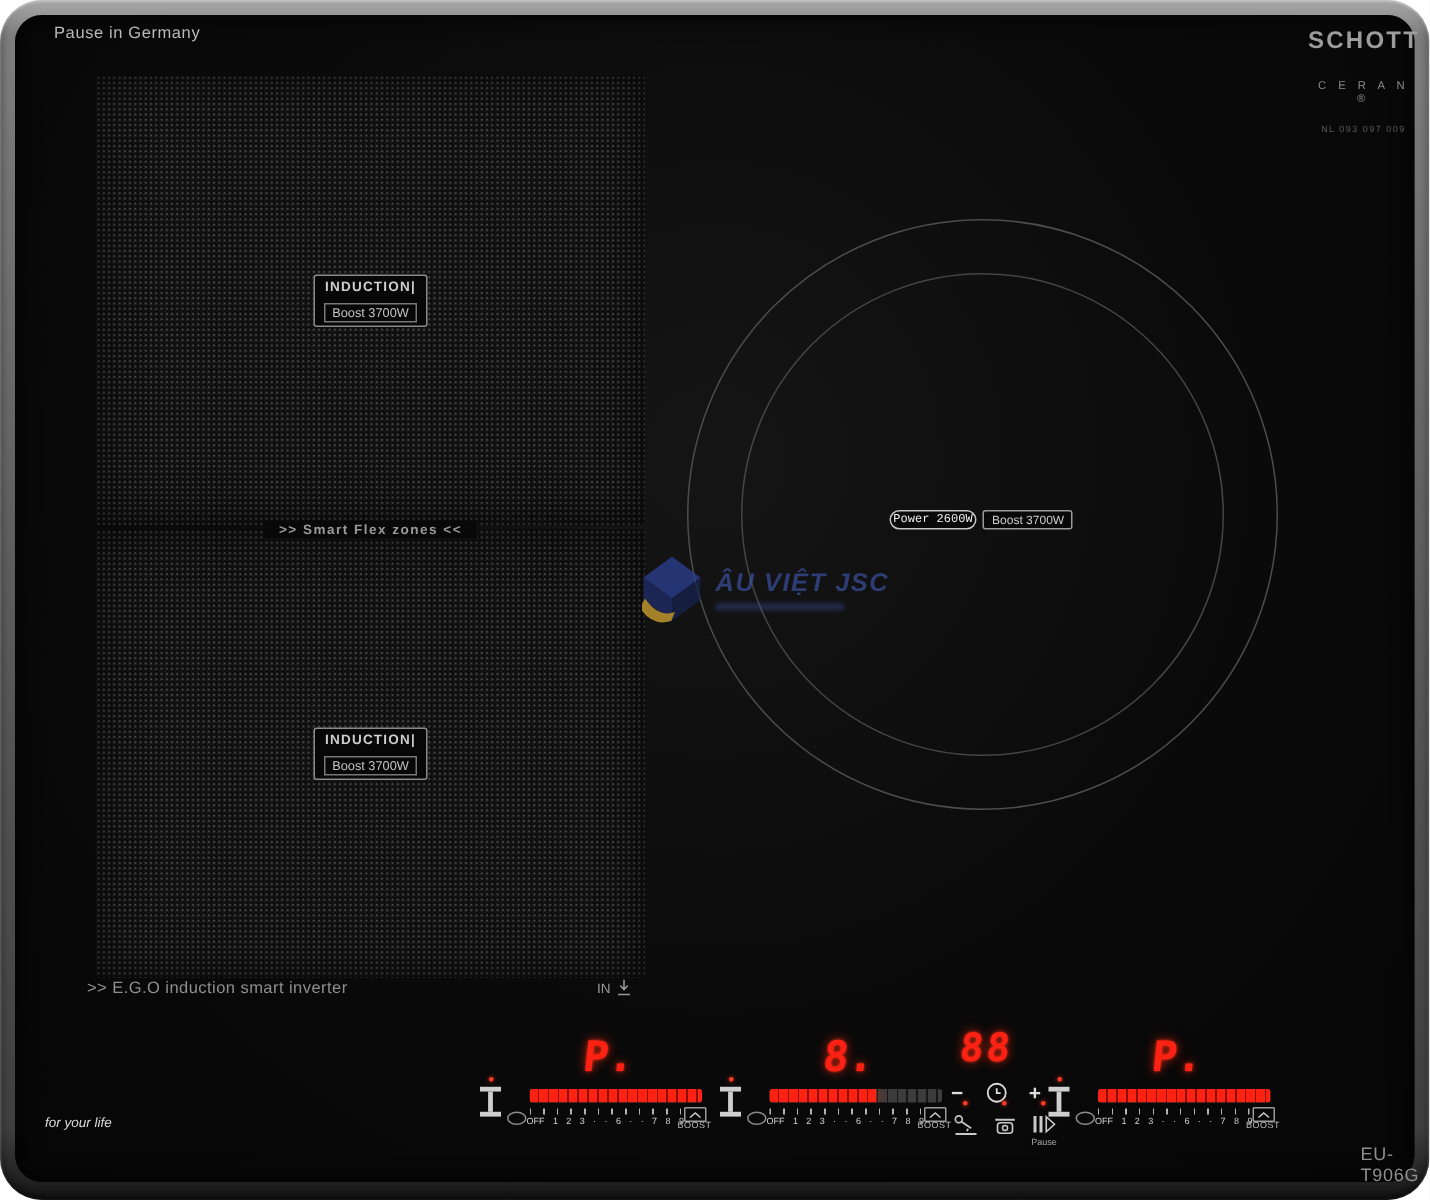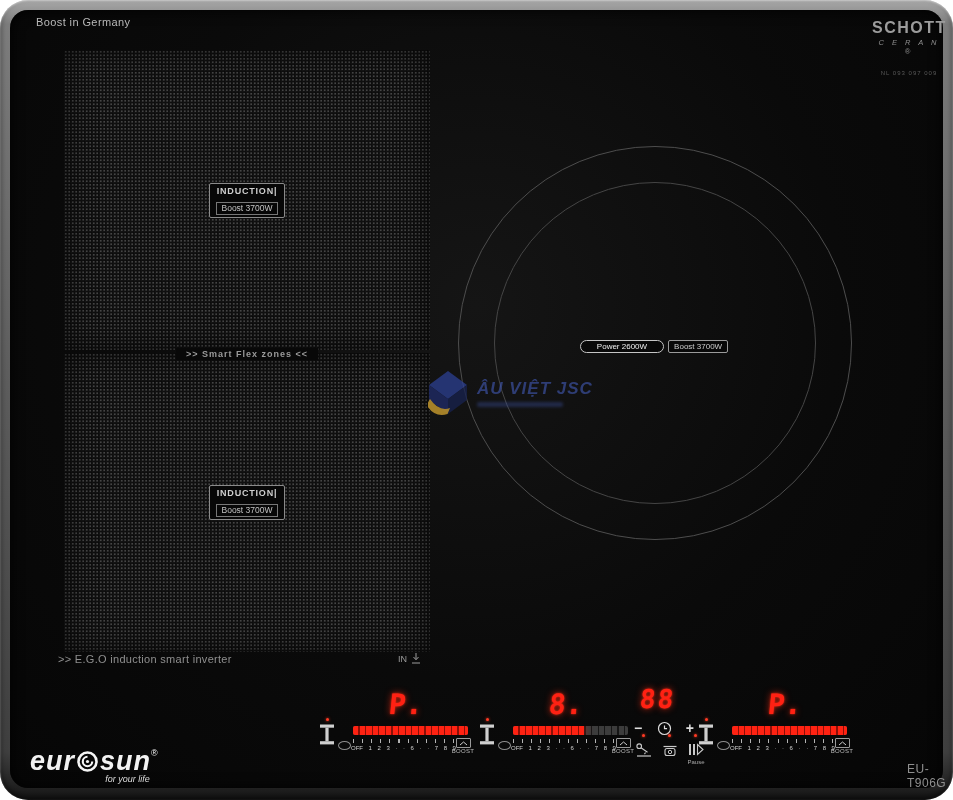--- a/index.html
+++ b/index.html
@@ -9,21 +9,21 @@
          background:linear-gradient(180deg,#a9a9a9 0%,#7d7d7d 3%,#5f5f5f 45%,#3f3f3f 94%,#161616 100%);
          box-shadow:inset 0 1px 2px rgba(255,255,255,.5), inset 0 -3px 6px rgba(0,0,0,.6);}
   .glass{position:absolute;inset:10px 10px 12px 10px;border-radius:18px;
          background:radial-gradient(ellipse at 50% 38%,#151515 0%,#0a0a0a 55%,#060606 100%);
          box-shadow:inset 0 0 14px rgba(0,0,0,.9);}
 
   
   .made-in{position:absolute;left:26px;top:6px;font-size:11px;color:#b9b9b9;letter-spacing:.4px;}
   .schott{position:absolute;left:862px;top:9px;width:74px;text-align:center;}
   .schott-name{font-size:16px;font-weight:bold;color:#9c9c9c;letter-spacing:1.5px;}
-  .schott-sub{font-size:7.5px;color:#8d8d8d;letter-spacing:3px;margin-top:1px;font-style:italic;}
+  .schott-sub{font-size:7.5px;color:#8d8d8d;letter-spacing:3px;margin-top:15px;}
   .schott-serial{margin-top:14px;font-size:6px;color:#595959;letter-spacing:1px;}
 
   
   .flex-zone{position:absolute;left:54px;width:366px;border-radius:2px;
     background-color:#0b0b0b;
     background-image:
       radial-gradient(circle,#454545 .7px,transparent 1px),
       linear-gradient(90deg,rgba(255,255,255,.025) 1px,transparent 1px),
       linear-gradient(0deg,rgba(255,255,255,.025) 1px,transparent 1px);
     background-size:3.5px 3.5px,3.5px 3.5px,3.5px 3.5px;
@@ -38,21 +38,21 @@
   .flex-divider{position:absolute;left:54px;top:333px;width:366px;text-align:center;z-index:3;font-weight:bold;}
   .flex-divider span{background:#080808;padding:1px 10px;font-size:9px;color:#9a9a9a;letter-spacing:1px;}
 
   
   .ring{position:absolute;border-radius:50%;}
   .ring.outer{left:448px;top:136px;width:392px;height:392px;border:1.5px solid #4d4d4d;}
   .ring.inner{left:484px;top:172px;width:320px;height:320px;border:1.5px solid #454545;}
   .round-label{position:absolute;left:448px;top:330px;width:392px;display:flex;
     align-items:center;justify-content:center;gap:4px;z-index:3;}
   .rl-power{font-size:8px;color:#eee;border:1px solid #c5c5c5;border-radius:8px;
-    padding:1px 16px;background:rgba(5,5,5,.7);}
+    padding:1px 2px;background:rgba(5,5,5,.7);font-family:Liberation Mono, monospace;}
   .rl-boost{font-size:8px;color:#ccc;border:1px solid #9a9a9a;border-radius:2px;
     padding:1px 5px;background:rgba(5,5,5,.7);}
 
   
   .watermark{position:absolute;left:418px;top:360px;display:flex;align-items:center;gap:9px;
     z-index:4;opacity:.9;}
   .wm-col{display:flex;flex-direction:column;}
   .wm-text{font-size:17px;font-weight:bold;font-style:italic;color:rgba(62,84,170,.72);
     letter-spacing:1px;}
   .wm-blur{width:86px;height:5px;margin-top:3px;background:rgba(62,84,170,.4);
@@ -113,21 +113,21 @@
 
   svg{display:block;}
 </style>
 </head>
 <body>
 
 <div class="stage">
  <div class="bezel">
   <div class="glass">
 
-    <div class="made-in">Boost in Germany</div>
+    <div class="made-in">Pause in Germany</div>
 
     <div class="schott">
       <div class="schott-name">SCHOTT</div>
       <div class="schott-sub">C E R A N ®</div>
       <div class="schott-serial">NL 093 097 009</div>
     </div>
 
     <div class="flex-zone zone-top">
       <div class="zone-label">
         <span class="zl-brand">INDUCTION|</span>
@@ -313,30 +313,20 @@
           </div>
       <div class="boostbox">
         <svg width="9" height="5" viewBox="0 0 9 5">
               <path d="M1 4 L4.5 1 L8 4" stroke="#ccc" stroke-width="1" fill="none"></path>
             </svg>
       </div>
       <div class="boostlbl">BOOST</div>
     </div>
 
     <div class="eurosun">
-      <div class="eu-row">
-        <span class="eu-text">eur</span>
-        <svg class="eu-sun" width="23" height="23" viewBox="0 0 23 23">
-          <circle cx="11.5" cy="11.5" r="9" fill="none" stroke="#f5f5f5" stroke-width="2.6"></circle>
-          <path d="M11.5 6.8 a4.7 4.7 0 1 0 4.7 4.7" fill="none" stroke="#f5f5f5" stroke-width="2.1"></path>
-          <circle cx="11.5" cy="11.5" r="1.6" fill="#f5f5f5"></circle>
-        </svg>
-        <span class="eu-text">sun</span>
-        <span class="eu-reg">®</span>
-      </div>
       <div class="tagline">for your life</div>
     </div>
 
     <div class="model">EU-T906G</div>
 
   </div>
  </div>
 </div>
 
 </body></html>

